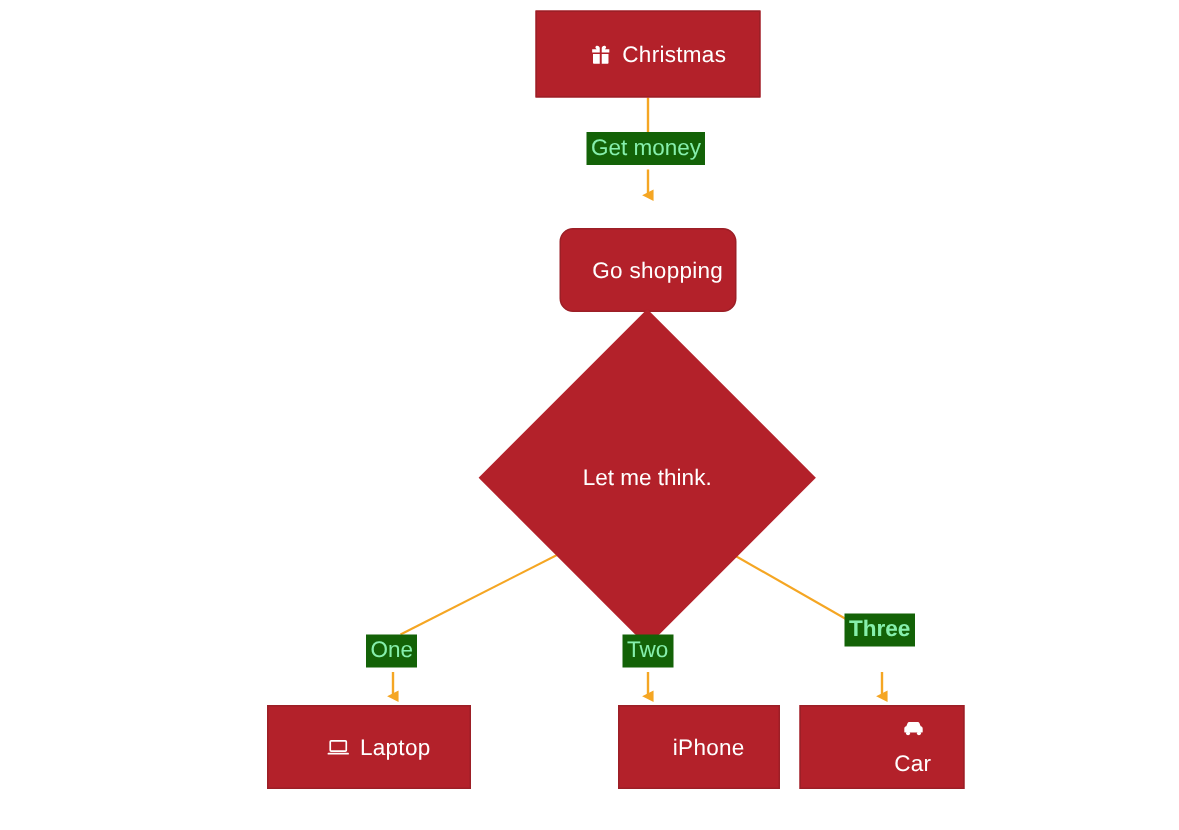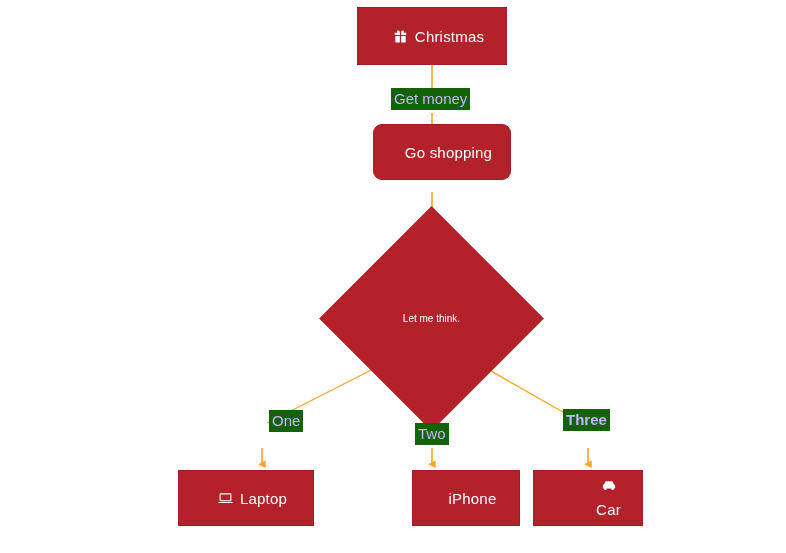--- a/index.html
+++ b/index.html
@@ -66,30 +66,30 @@
     position: absolute;
     left: 0; top: 0;
     width: 100%;
     height: 100%;
     background: #b3212a;
     transform: rotate(45deg);
   }
   .diamond .dia-text {
     position: relative;
     color: #ffffff;
-    font-size: 10px;
+    font-size: 15px;
     white-space: nowrap;
     z-index: 2;
   }
 
   
   .edge-label {
     position: absolute;
     background: #136207;
-    color: #c4b5fd;
+    color: #86efac;
     font-size: 15px;
     line-height: 1.15;
     padding: 2px 3px 3px 3px;
     white-space: nowrap;
     box-sizing: border-box;
   }
 
   
   .icon {
     display: inline-flex;
@@ -137,32 +137,32 @@
         </svg>
       </span>
       <span class="node-text">Christmas</span>
     </span>
   </div>
 
   <div class="edge-label" style="left:391px; top:88px;">
     <span>Get money</span>
   </div>
 
-  <div class="node rounded" style="left:373px; top:124px; width:138px; height:56px;">
+  <div class="node rounded" style="left:373px; top:152px; width:118px; height:56px;">
     <span class="label-wrap">
       <span class="node-text">Go shopping</span>
     </span>
   </div>
 
   <div class="diamond" style="left:352px; top:239px; width:159px; height:159px;">
     <div class="dia-shape"></div>
     <span class="dia-text">Let me think.</span>
   </div>
 
-  <div class="edge-label" style="left:244px; top:410px;margin-left:25px;">
+  <div class="edge-label" style="left:244px; top:423px;">
     <span>One</span>
   </div>
   <div class="edge-label" style="left:415px; top:423px;text-align:center;">
     <span>Two</span>
   </div>
   <div class="edge-label" style="left:563px; top:409px;font-weight:bold;">
     <span>Three</span>
   </div>
 
   <div class="node" style="left:178px; top:470px; width:136px; height:56px;">

